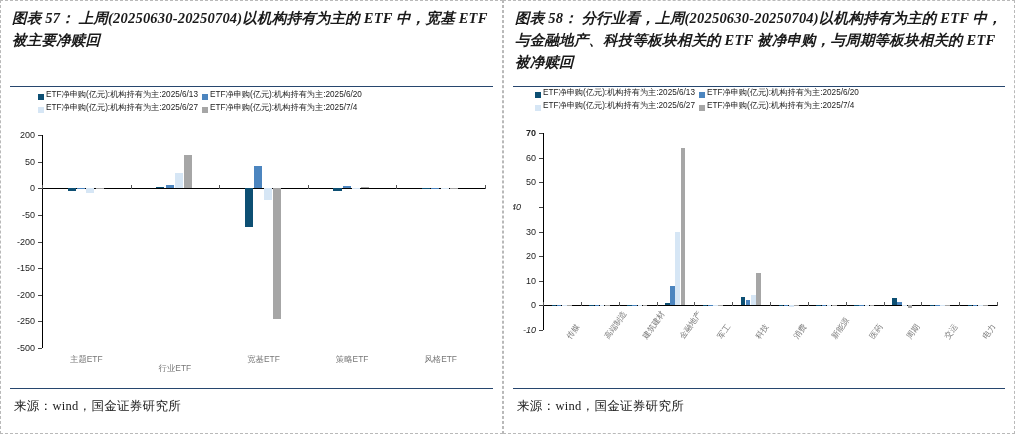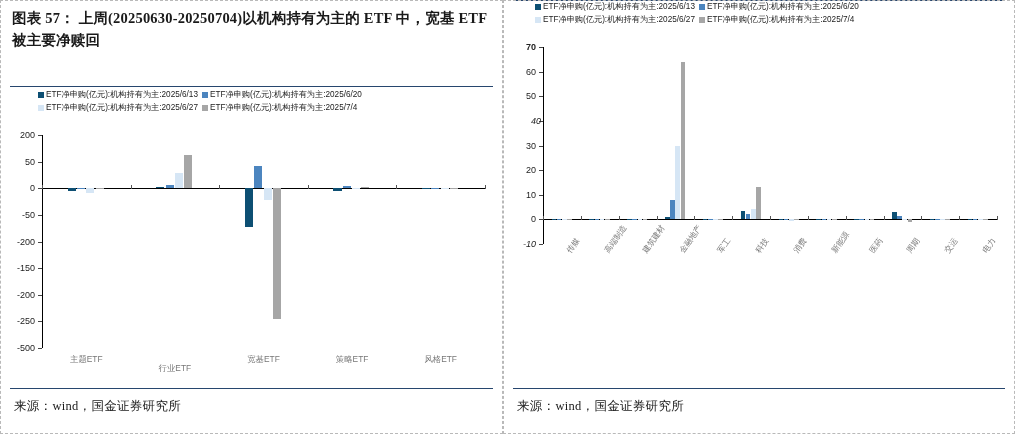--- a/index.html
+++ b/index.html
@@ -31,20 +31,21 @@
     left: 0; top: 0; right: 0; bottom: 0;
     border: 1px dashed #b9b9b9;
     pointer-events: none;
   }
   .panel.left::after { border-right: 1px dashed #b9b9b9; }
 
   .caption {
     padding: 7px 12px 4px 12px;
     font-family: "Liberation Serif", "DejaVu Serif", serif;
     font-weight: bold;
+    font-style: italic;
     font-size: 14.5px;
     line-height: 1.52;
     color: #1a1a1a;
     letter-spacing: .2px;
   }
   .caption.left-cap  { min-height: 86px; }
   .caption.right-cap { min-height: 86px; }
 
   .rule {
     height: 0;
@@ -78,21 +79,21 @@
     position: absolute;
     display: grid;
     grid-template-columns: auto auto;
     column-gap: 4px;
     row-gap: 2px;
     font-size: 8.2px;
     color: #222;
     line-height: 11px;
     white-space: nowrap;
   }
-  .legend .li { display: flex; align-items: center; }
+  .legend .li { display: flex; align-items: flex-end; }
   .legend .sw {
     width: 6px; height: 6px;
     margin-right: 2px;
     flex: 0 0 auto;
     display: inline-block;
   }
   .lgtext { font-size: 8.2px; }
   .axis-line { position: absolute; background: #000; }
   .tick { position: absolute; background: #444; height: 1px; width: 4px; }
   .ytick-label {
@@ -201,20 +202,21 @@
         <div class="xcat" style="left: 342.1px; top: 267px;">策略ETF</div>
         <div class="xcat" style="left: 430.7px; top: 267px;">风格ETF</div>
       </div>
     <div class="source-wrap">
       <div class="source-rule"></div>
       <div class="source">来源：wind，国金证券研究所</div>
     </div>
   </div>
 
   <div class="panel right">
+    <div class="caption right-cap">图表 58： 分行业看，上周(20250630-20250704)以机构持有为主的 ETF 中，与金融地产、科技等板块相关的 ETF 被净申购，与周期等板块相关的 ETF 被净赎回</div>
     <div class="rule"></div>
     <div class="chartbox" id="chart-right">
         <div class="legend" style="left: 22px; top: 0px;">
           <div class="li">
             <span class="sw" style="background: rgb(13, 79, 115);"></span>
             <span class="lgtext">ETF净申购(亿元):机构持有为主:2025/6/13</span>
           </div>
           <div class="li">
             <span class="sw" style="background: rgb(76, 133, 191);"></span>
             <span class="lgtext">ETF净申购(亿元):机构持有为主:2025/6/20</span>
@@ -229,21 +231,21 @@
           </div>
         </div>
         <div class="axis-line" style="left: 30px; top: 46px; width: 1.2px; height: 197px;"></div>
         <div class="tick" style="left: 26px; top: 46px;"></div>
         <div class="ytick-label" style="right: 469px; top: 46px; font-weight: bold;">70</div>
         <div class="tick" style="left: 26px; top: 71px;"></div>
         <div class="ytick-label" style="right: 469px; top: 70.625px;">60</div>
         <div class="tick" style="left: 26px; top: 95px;"></div>
         <div class="ytick-label" style="right: 469px; top: 95.25px;">50</div>
         <div class="tick" style="left: 26px; top: 120px;"></div>
-        <div class="ytick-label" style="right: 464px; top: 119.875px; font-style: italic;">40</div>
+        <div class="ytick-label" style="right: 484px; top: 119.875px; font-style: italic;">40</div>
         <div class="tick" style="left: 26px; top: 145px;"></div>
         <div class="ytick-label" style="right: 469px; top: 144.5px;">30</div>
         <div class="tick" style="left: 26px; top: 169px;"></div>
         <div class="ytick-label" style="right: 469px; top: 169.125px;">20</div>
         <div class="tick" style="left: 26px; top: 194px;"></div>
         <div class="ytick-label" style="right: 469px; top: 193.75px;">10</div>
         <div class="tick" style="left: 26px; top: 218px;"></div>
         <div class="ytick-label" style="right: 469px; top: 218.375px;">0</div>
         <div class="tick" style="left: 26px; top: 243px;"></div>
         <div class="ytick-label" style="right: 469px; top: 243px; font-style: italic;">-10</div>

